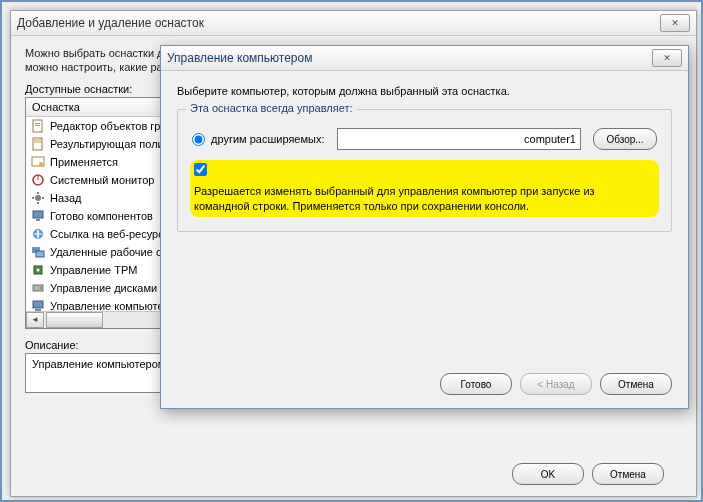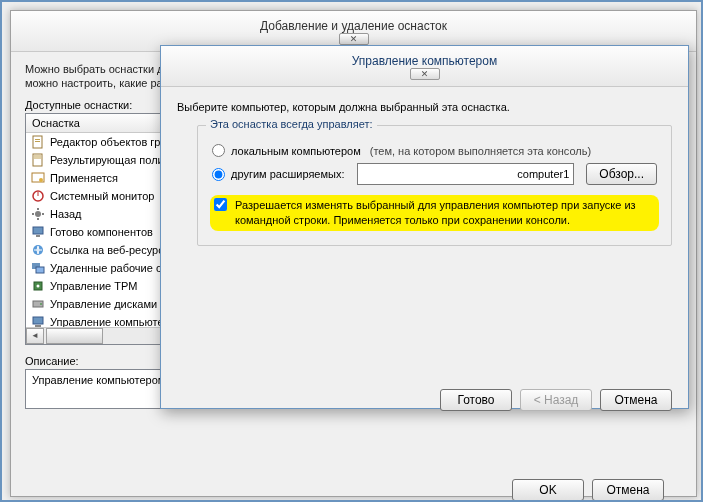--- a/index.html
+++ b/index.html
@@ -23,25 +23,24 @@
     background: #f0f0f0;
     border: 1px solid #a0a0a0;
     box-shadow: 0 0 8px rgba(0,0,0,0.25);
   }
   .titlebar {
     height: 24px;
     background: linear-gradient(to bottom, #fdfdfd, #e9e9e9);
     border-bottom: 1px solid #c9c9c9;
     display: flex;
     align-items: center;
-    padding: 8px 6px;
+    padding: 0 6px;
     color: #333;
     font-size: 12px;
     justify-content: space-between;
-    flex-direction: column;
   }
   .close-btn {
     width: 28px;
     height: 16px;
     background: linear-gradient(to bottom,#fefefe,#ddd);
     border: 1px solid #9a9a9a;
     border-radius: 2px;
     display: flex;
     align-items: center;
     justify-content: center;
@@ -124,22 +123,22 @@
     right: 32px;
     bottom: 12px;
     display: flex;
     gap: 8px;
   }
   .btn {
     min-width: 72px;
     height: 22px;
     background: linear-gradient(to bottom,#fdfdfd,#e2e2e2);
     border: 1px solid #707070;
-    border-radius: 3px;
-    font-size: 12px;
+    border-radius: 10px;
+    font-size: 10px;
     font-family: inherit;
     padding: 0 12px;
     cursor: default;
   }
   .btn.disabled { color: #9a9a9a; border-color:#b5b5b5; }
   
   .child-dialog {
     position: absolute;
     left: 158px;
     top: 43px;
@@ -154,21 +153,20 @@
     height: calc(100% - 24px);
     box-sizing: border-box;
     position: relative;
   }
   .fieldset {
     border: 1px solid #c9c9c9;
     border-radius: 2px;
     padding: 12px 12px 14px 12px;
     margin-top: 12px;
     position: relative;
-    margin-left: 20px;
   }
   .legend {
     position: absolute;
     top: -8px;
     left: 8px;
     background: #f0f0f0;
     padding: 0 4px;
     color: #1a3e6e;
   }
   .radio-row {
@@ -188,20 +186,21 @@
     padding: 1px 4px;
     margin: 0 6px;
     text-align: right;
   }
   .checkbox-row {
     display: flex;
     align-items: flex-start;
     gap: 8px;
     margin-top: 10px;
     padding: 3px 4px;
+    flex-direction: column;
   }
   .highlight {
     background: #fff200;
     border-radius: 8px;
     padding: 3px 8px 3px 4px;
   }
   .child-title { color: #1a3e6e; font-size:12px; }
   .wizard-buttons {
     position: absolute;
     right: 16px;
@@ -333,25 +332,20 @@
 <div class="child-dialog">
   <div class="titlebar">
     <span class="child-title">Управление компьютером</span>
     <div class="close-btn">✕</div>
   </div>
   <div class="child-body">
     <div>Выберите компьютер, которым должна выбранный эта оснастка.</div>
     <div class="fieldset">
       <div class="legend">Эта оснастка всегда управляет:</div>
 
-      <div class="radio-row">
-        <input type="radio" name="target" style="">
-        <span>локальным компьютером</span>
-        <span class="hint">(тем, на котором выполняется эта консоль)</span>
-      </div>
 
       <div class="radio-row">
         <input type="radio" name="target" checked="" style="">
         <span>другим расширяемых:</span>
         <input class="text-input" value="computer1" style="">
         <button class="btn" style="min-width:64px">Обзор...</button>
       </div>
 
       <div class="checkbox-row highlight">
         <input type="checkbox" checked="" style="">

